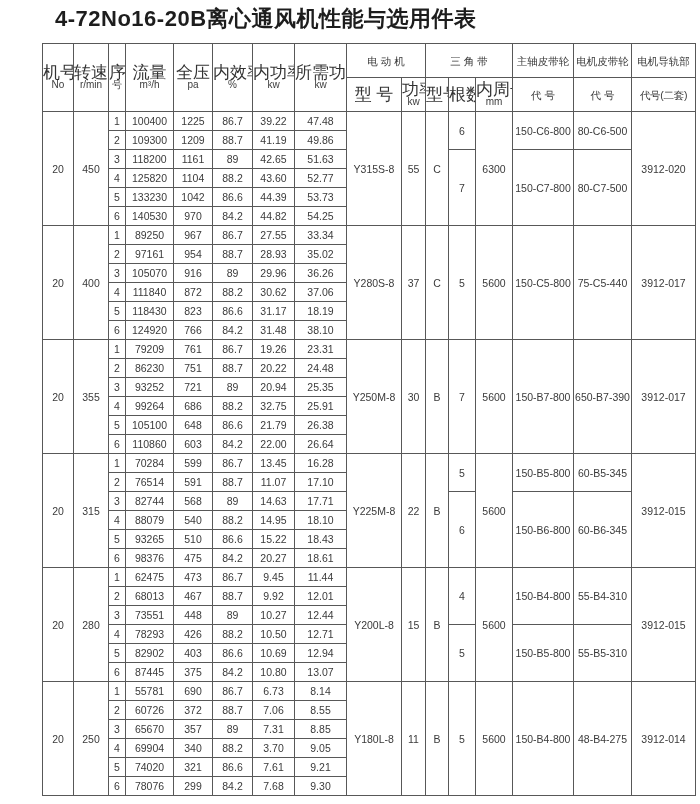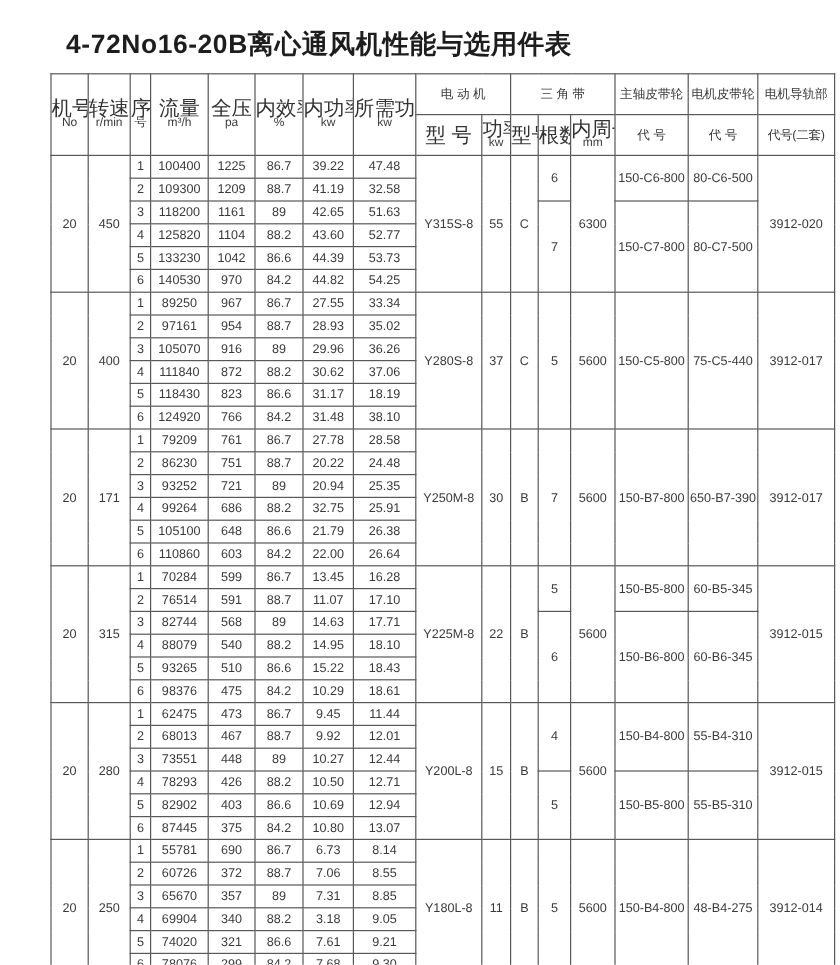--- a/index.html
+++ b/index.html
@@ -3,21 +3,21 @@
 <meta charset="utf-8">
 <style>
   html,body{margin:0;padding:0;background:#ffffff;}
   body{
     width:700px;height:804px;overflow:hidden;
     font-family:"Liberation Sans","DejaVu Sans",sans-serif;
     color:#2e2e2e;
     -webkit-font-smoothing:antialiased;
   }
   .page-title{
-    margin:22px 0 0 55px;
+    margin:4px 0 0 55px;
     font-size:22px;
     font-weight:bold;
     color:#1d1d1d;
     letter-spacing:0.5px;
   }
   table.spec{
     border-collapse:collapse;
     table-layout:fixed;
     margin:9px 0 0 42px;
     width:653px;
@@ -147,21 +147,21 @@
         <td rowspan="2">150-C6-800</td>
         <td rowspan="2">80-C6-500</td>
         <td rowspan="6">3912-020</td>
       </tr>
       <tr>
         <td>2</td>
         <td>109300</td>
         <td>1209</td>
         <td>88.7</td>
         <td>41.19</td>
-        <td>32.58</td>
+        <td>49.86</td>
       </tr>
       <tr>
         <td>3</td>
         <td>118200</td>
         <td>1161</td>
         <td>89</td>
         <td>42.65</td>
         <td>51.63</td>
         <td rowspan="4">7</td>
         <td rowspan="4">150-C7-800</td>
@@ -244,27 +244,27 @@
       <tr>
         <td>6</td>
         <td>124920</td>
         <td>766</td>
         <td>84.2</td>
         <td>31.48</td>
         <td>38.10</td>
       </tr>
       <tr>
         <td rowspan="6" class="grp">20</td>
-        <td rowspan="6" class="grp">171</td>
+        <td rowspan="6" class="grp">355</td>
         <td>1</td>
         <td>79209</td>
         <td>761</td>
         <td>86.7</td>
-        <td>27.78</td>
-        <td>28.58</td>
+        <td>19.26</td>
+        <td>23.31</td>
         <td rowspan="6">Y250M-8</td>
         <td rowspan="6">30</td>
         <td rowspan="6">B</td>
         <td rowspan="6">7</td>
         <td rowspan="6">5600</td>
         <td rowspan="6">150-B7-800</td>
         <td rowspan="6">650-B7-390</td>
         <td rowspan="6">3912-017</td>
       </tr>
       <tr>
@@ -358,21 +358,21 @@
         <td>510</td>
         <td>86.6</td>
         <td>15.22</td>
         <td>18.43</td>
       </tr>
       <tr>
         <td>6</td>
         <td>98376</td>
         <td>475</td>
         <td>84.2</td>
-        <td>10.29</td>
+        <td>20.27</td>
         <td>18.61</td>
       </tr>
       <tr>
         <td rowspan="6" class="grp">20</td>
         <td rowspan="6" class="grp">280</td>
         <td>1</td>
         <td>62475</td>
         <td>473</td>
         <td>86.7</td>
         <td>9.45</td>
@@ -461,21 +461,21 @@
         <td>357</td>
         <td>89</td>
         <td>7.31</td>
         <td>8.85</td>
       </tr>
       <tr>
         <td>4</td>
         <td>69904</td>
         <td>340</td>
         <td>88.2</td>
-        <td>3.18</td>
+        <td>3.70</td>
         <td>9.05</td>
       </tr>
       <tr>
         <td>5</td>
         <td>74020</td>
         <td>321</td>
         <td>86.6</td>
         <td>7.61</td>
         <td>9.21</td>
       </tr>

